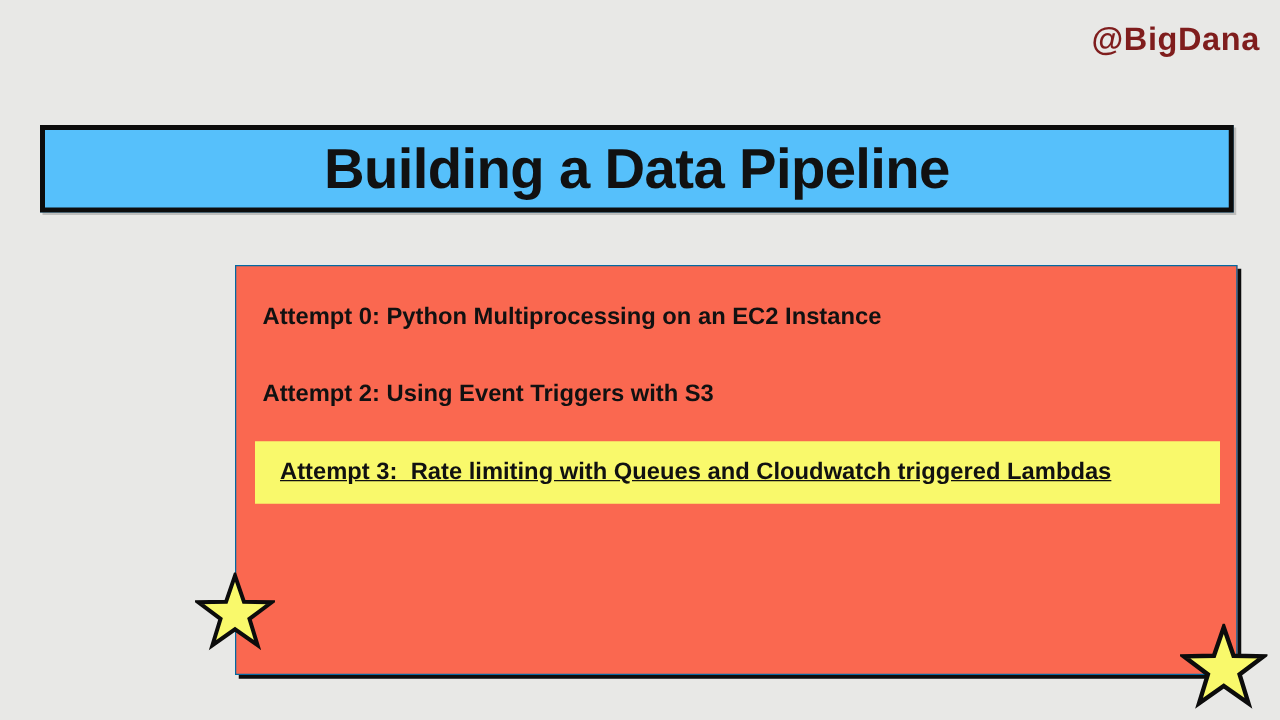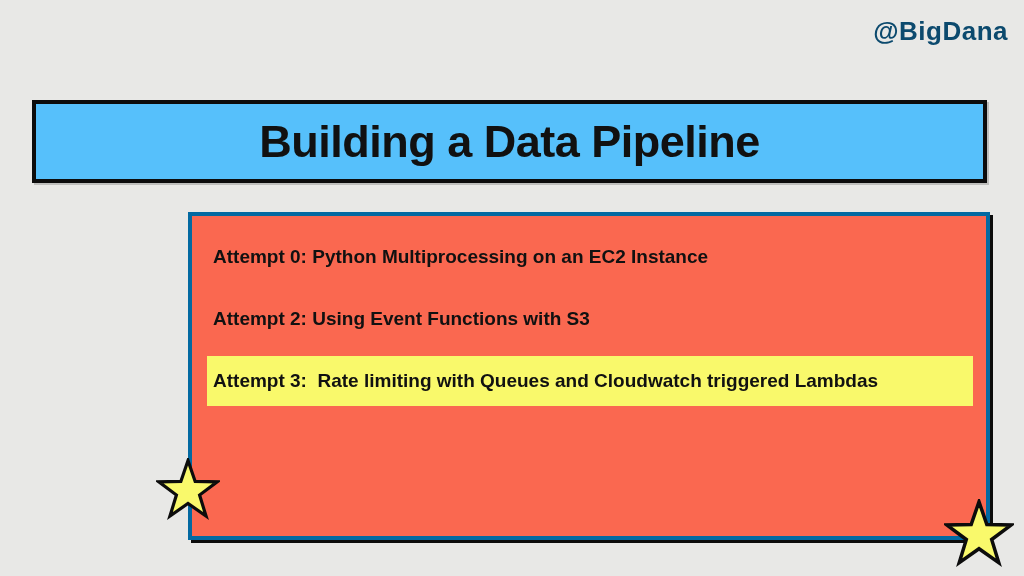--- a/index.html
+++ b/index.html
@@ -16,29 +16,29 @@
     color: #111111;
   }
 
   .handle {
     position: absolute;
     top: 16px;
     right: 16px;
     font-size: 26px;
     font-weight: bold;
     letter-spacing: 0.5px;
-    color: #0c4a6e;
+    color: #7f1d1d;
   }
 
   .title-banner {
     position: absolute;
     left: 32px;
     top: 100px;
     width: 955px;
-    height: 83px;
+    height: 70px;
     box-sizing: border-box;
     background: #56c0fb;
     border: 4px solid #0c0c0c;
     display: flex;
     align-items: center;
     justify-content: center;
     box-shadow: 2px 2px 0 rgba(0,0,0,0.18);
   }
   .title-banner .title-text {
     font-size: 45px;
@@ -48,21 +48,21 @@
   }
 
   .attempts-panel {
     position: absolute;
     left: 188px;
     top: 212px;
     width: 802px;
     height: 328px;
     box-sizing: border-box;
     background: #fa6850;
-    border: 4px solid #0369a1;
+    border: 1px solid #0369a1;
     box-shadow: 3px 3px 0 #0c0c0c;
     padding-top: 10px;
   }
 
   .attempt-row {
     height: 62px;
     display: flex;
     align-items: center;
   }
   .attempt-row .label {
@@ -78,21 +78,22 @@
   .highlight-band {
     margin-left: 15px;
     width: calc(100% - 28px);
     height: 50px;
     background: #f9f96b;
     display: flex;
     align-items: center;
     box-sizing: border-box;
   }
   .highlight-band .label {
-    padding-left: 6px;
+    padding-left: 20px;
+    text-decoration: underline;
   }
 
   .star {
     position: absolute;
   }
   .star-left {
     left: 156px;
     top: 458px;
     width: 64px;
     height: 64px;
@@ -120,21 +121,21 @@
 
 <div class="attempts-panel">
 
   <div class="attempt-row">
     <span class="label">Attempt 0: Python Multiprocessing on an EC2 Instance</span>
   </div>
 
 
 
   <div class="attempt-row">
-    <span class="label">Attempt 2: Using Event Functions with S3</span>
+    <span class="label">Attempt 2: Using Event Triggers with S3</span>
   </div>
 
   <div class="attempt-row highlighted">
     <div class="highlight-band">
       <span class="label">Attempt 3:  Rate limiting with Queues and Cloudwatch triggered Lambdas</span>
     </div>
   </div>
 
 </div>
 

